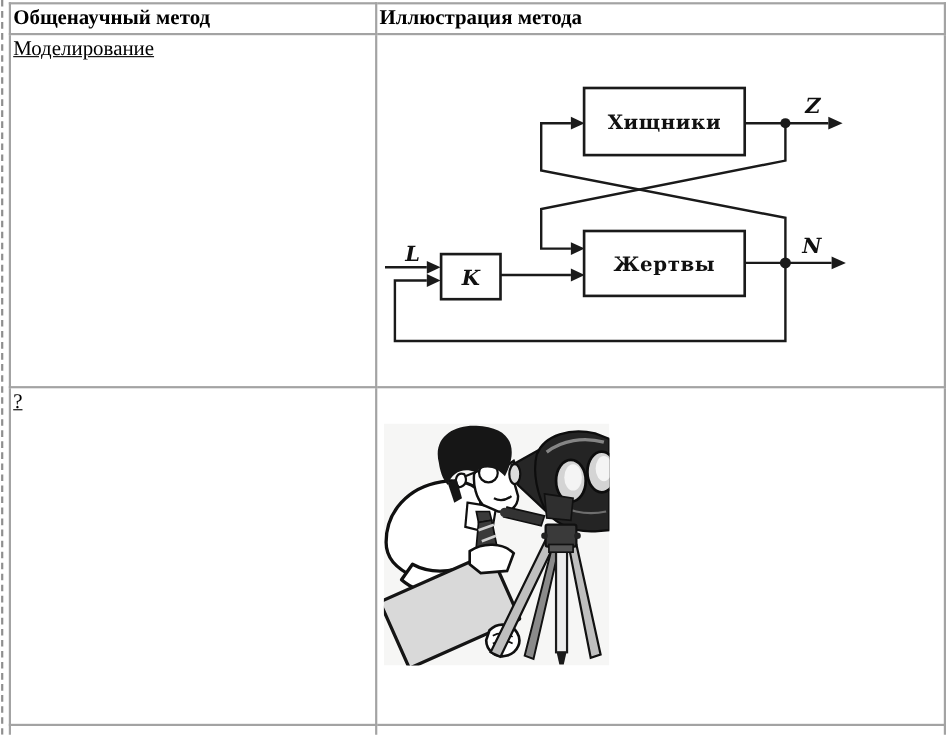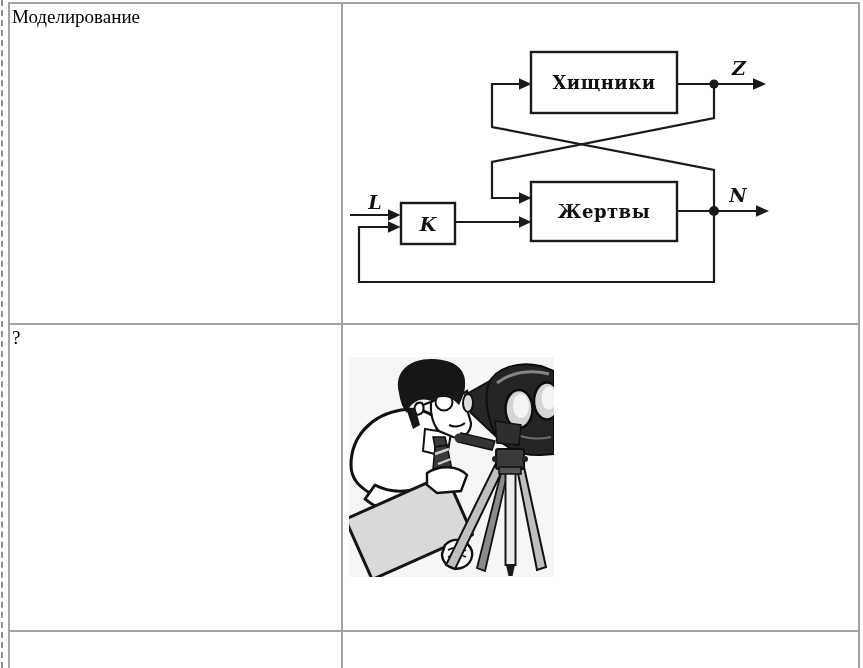--- a/index.html
+++ b/index.html
@@ -26,21 +26,21 @@
   table.methods th, table.methods td {
     border: 2px solid #a3a3a3;
     vertical-align: top;
     overflow: hidden;
     padding: 1px 2px;
     font-size: 19px;
     line-height: 24px;
     text-align: left;
   }
   table.methods th { font-weight: bold; height: 24px; }
-  td.method-cell { font-weight: normal; }
+  td.method-cell { font-weight: normal; text-decoration: underline; }
   tr.r1 td { height: 317px; }
   tr.r2 td { height: 303px; }
   tr.r3 td { height: 60px; }
   td.illus-cell { padding: 0; }
   .illus-wrap { position: relative; width: 100%; height: 100%; }
   svg.diagram { position: absolute; left: 2px; top: 37px; }
   svg.observer { position: absolute; left: 4px; top: 31px; }
   .dg-label {
     font-family: "DejaVu Serif", serif;
     font-weight: bold;
@@ -61,20 +61,24 @@
 
   <div class="margin-guide"></div>
 
   <table class="methods">
     <colgroup>
         <col class="c1">
         <col class="c2">
       </colgroup>
 
     <tbody>
+        <tr>
+      <th>Общенаучный метод</th>
+      <th>Иллюстрация метода</th>
+    </tr>
 
     <tr class="r1">
       <td class="method-cell">Моделирование</td>
       <td class="illus-cell">
         <div class="illus-wrap">
           <svg class="diagram" width="430" height="250" viewBox="0 0 430 250">
 
             <g fill="none" stroke="#1a1a1a" stroke-width="2.2" stroke-linejoin="miter">
               <path d="M330,42 H406"></path>
               <path d="M330,169 H409"></path>

